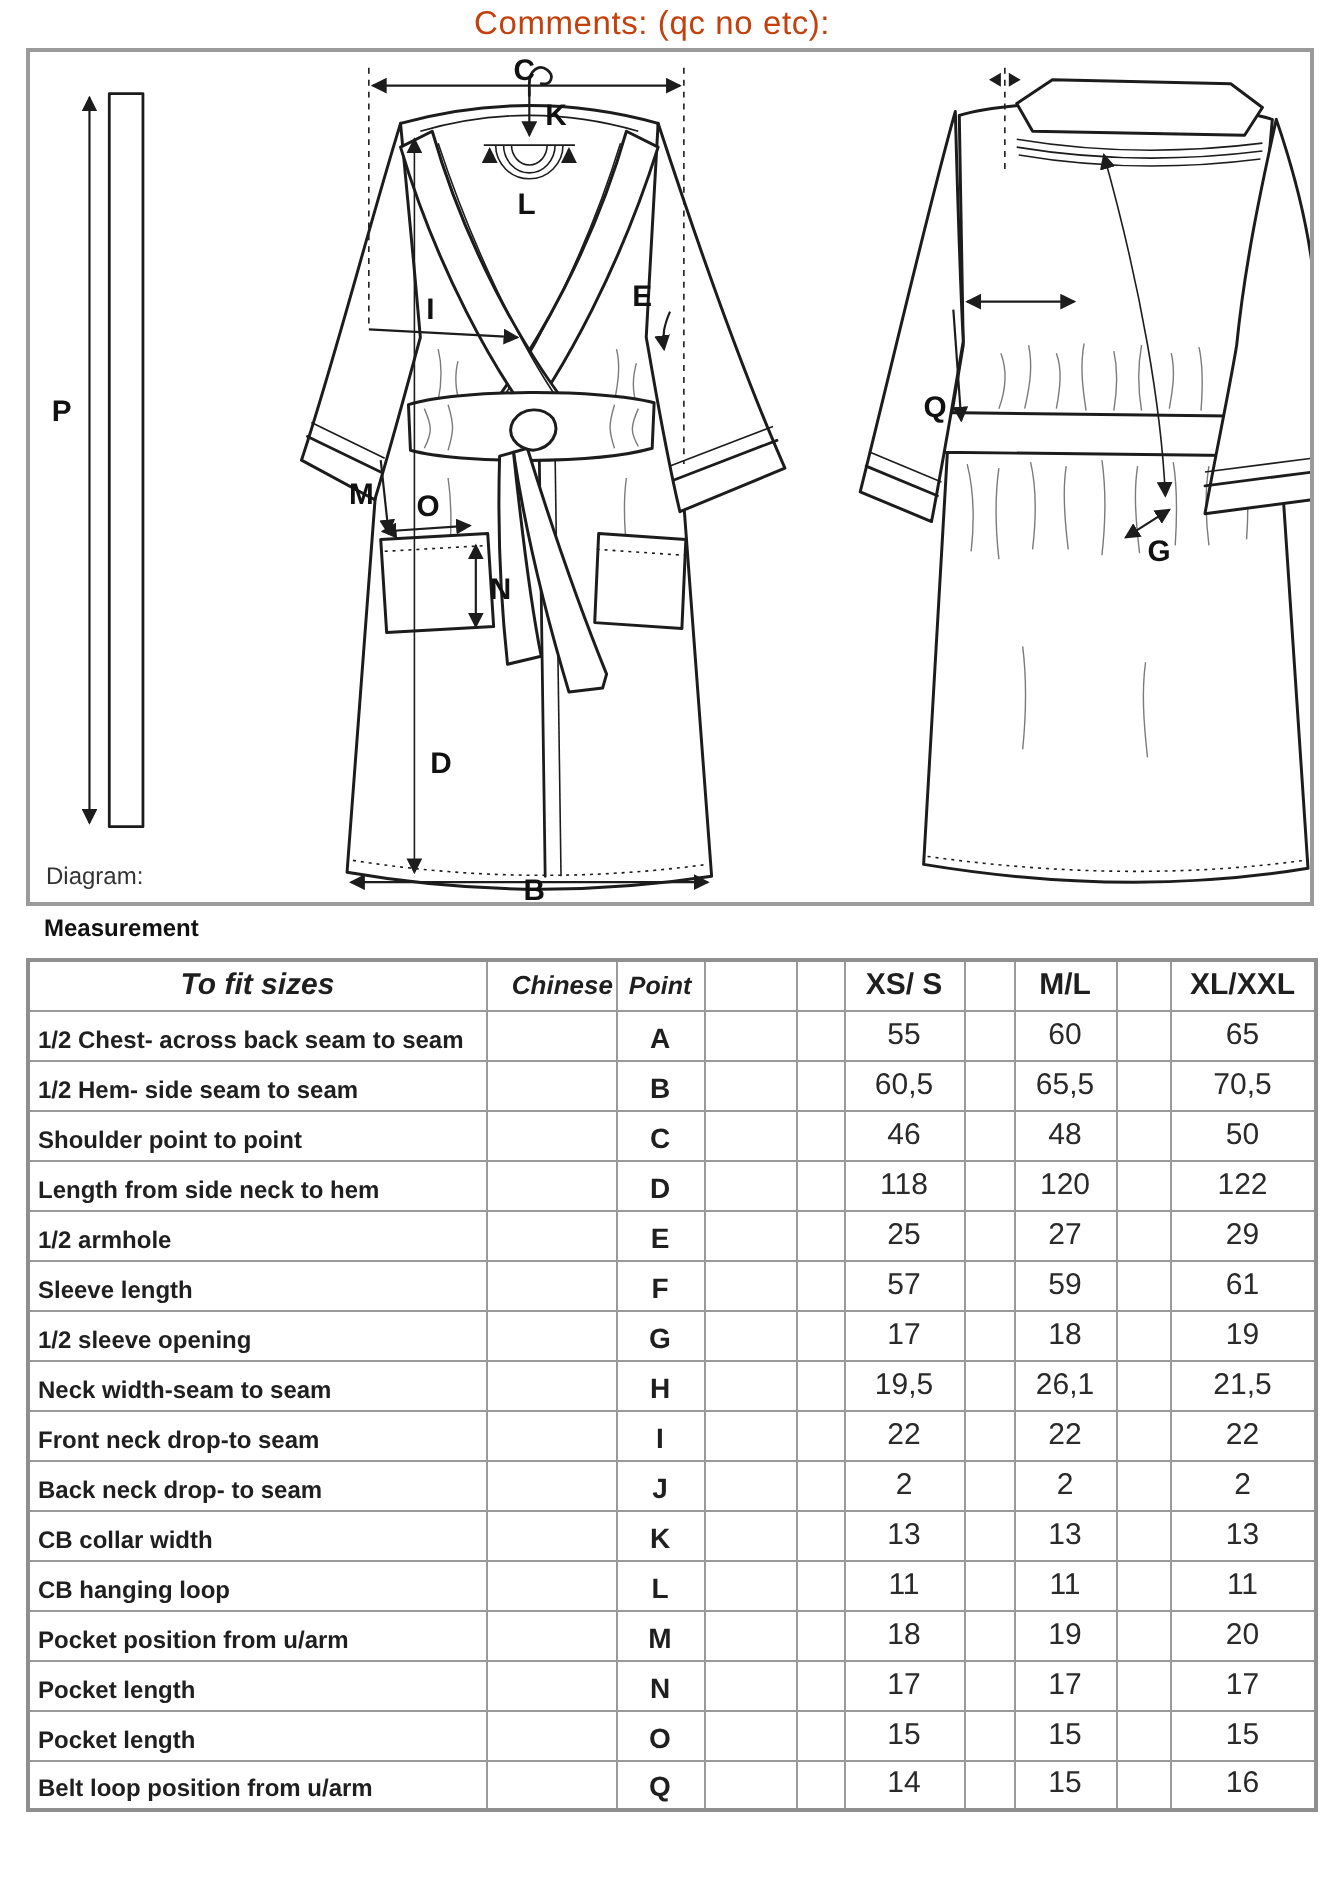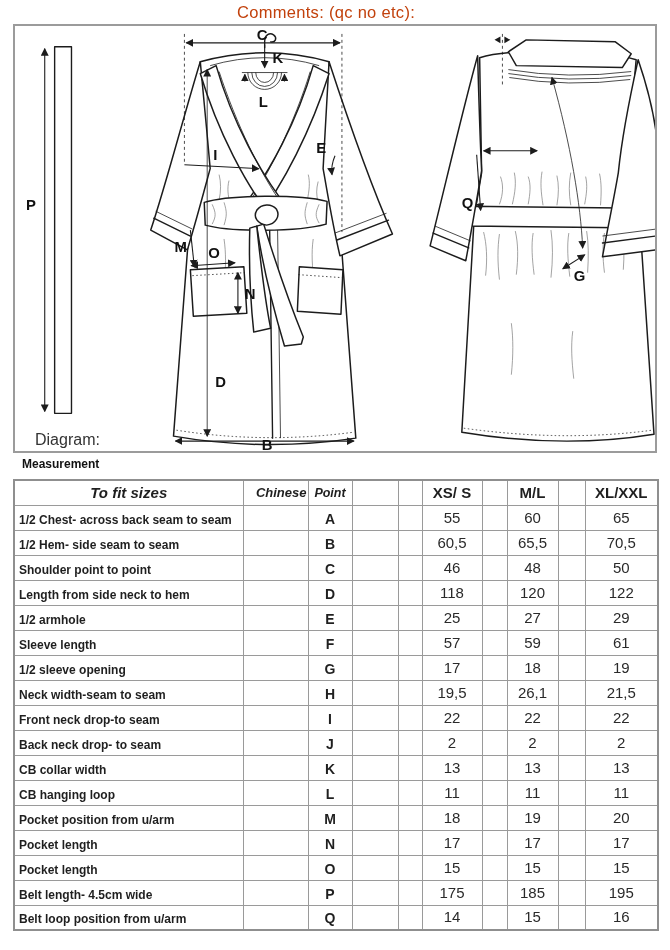--- a/index.html
+++ b/index.html
@@ -4,21 +4,21 @@
 <style>
   html,body{margin:0;padding:0;}
   body{width:670px;height:950px;background:#ffffff;position:relative;
        font-family:"Liberation Sans",sans-serif;color:#1f1f1f;overflow:hidden;}
 
   .comments{position:absolute;left:237px;top:3px;font-size:16.5px;color:#c2410c;letter-spacing:.3px;}
 
   .diagram-box{position:absolute;left:13px;top:24px;width:640px;height:425px;
                border:2px solid #9b9b9b;background:#fff;}
   .diagram-box svg{position:absolute;left:0;top:0;}
-  .diagram-caption{position:absolute;left:20px;top:405px;font-size:16px;color:#333;background:transparent;}
+  .diagram-caption{position:absolute;left:8px;top:405px;font-size:12px;color:#333;background:transparent;}
 
   .measure-title{position:absolute;left:22px;top:457px;font-size:12px;font-weight:bold;color:#111;}
 
   table.spec{position:absolute;left:13px;top:479px;width:644px;border-collapse:collapse;
              table-layout:fixed;border:2px solid #8f8f8f;}
   table.spec td,table.spec th{border:1px solid #9a9a9a;overflow:hidden;}
   table.spec tr{height:25px;}
   tr.hdr{height:23px;padding-left:24px;}
   tr.tall{height:38px;}
   th.h-fit{font-size:15px;font-weight:bold;font-style:italic;text-align:center;}
@@ -397,32 +397,20 @@
       <td class="t-point">O</td>
       <td class="t-empty"></td>
         <td class="t-empty"></td>
       <td class="t-val">15</td>
       <td class="t-empty"></td>
       <td class="t-val">15</td>
       <td class="t-empty"></td>
       <td class="t-val">15</td>
     </tr>
     <tr>
-      <td class="t-label">Belt length- 4.5cm wide</td>
-      <td class="t-empty"></td>
-      <td class="t-point">P</td>
-      <td class="t-empty"></td>
-        <td class="t-empty"></td>
-      <td class="t-val">175</td>
-      <td class="t-empty"></td>
-      <td class="t-val">185</td>
-      <td class="t-empty"></td>
-      <td class="t-val">195</td>
-    </tr>
-    <tr>
       <td class="t-label">Belt loop position from u/arm</td>
       <td class="t-empty"></td>
       <td class="t-point">Q</td>
       <td class="t-empty"></td>
         <td class="t-empty"></td>
       <td class="t-val">14</td>
       <td class="t-empty"></td>
       <td class="t-val">15</td>
       <td class="t-empty"></td>
       <td class="t-val">16</td>

